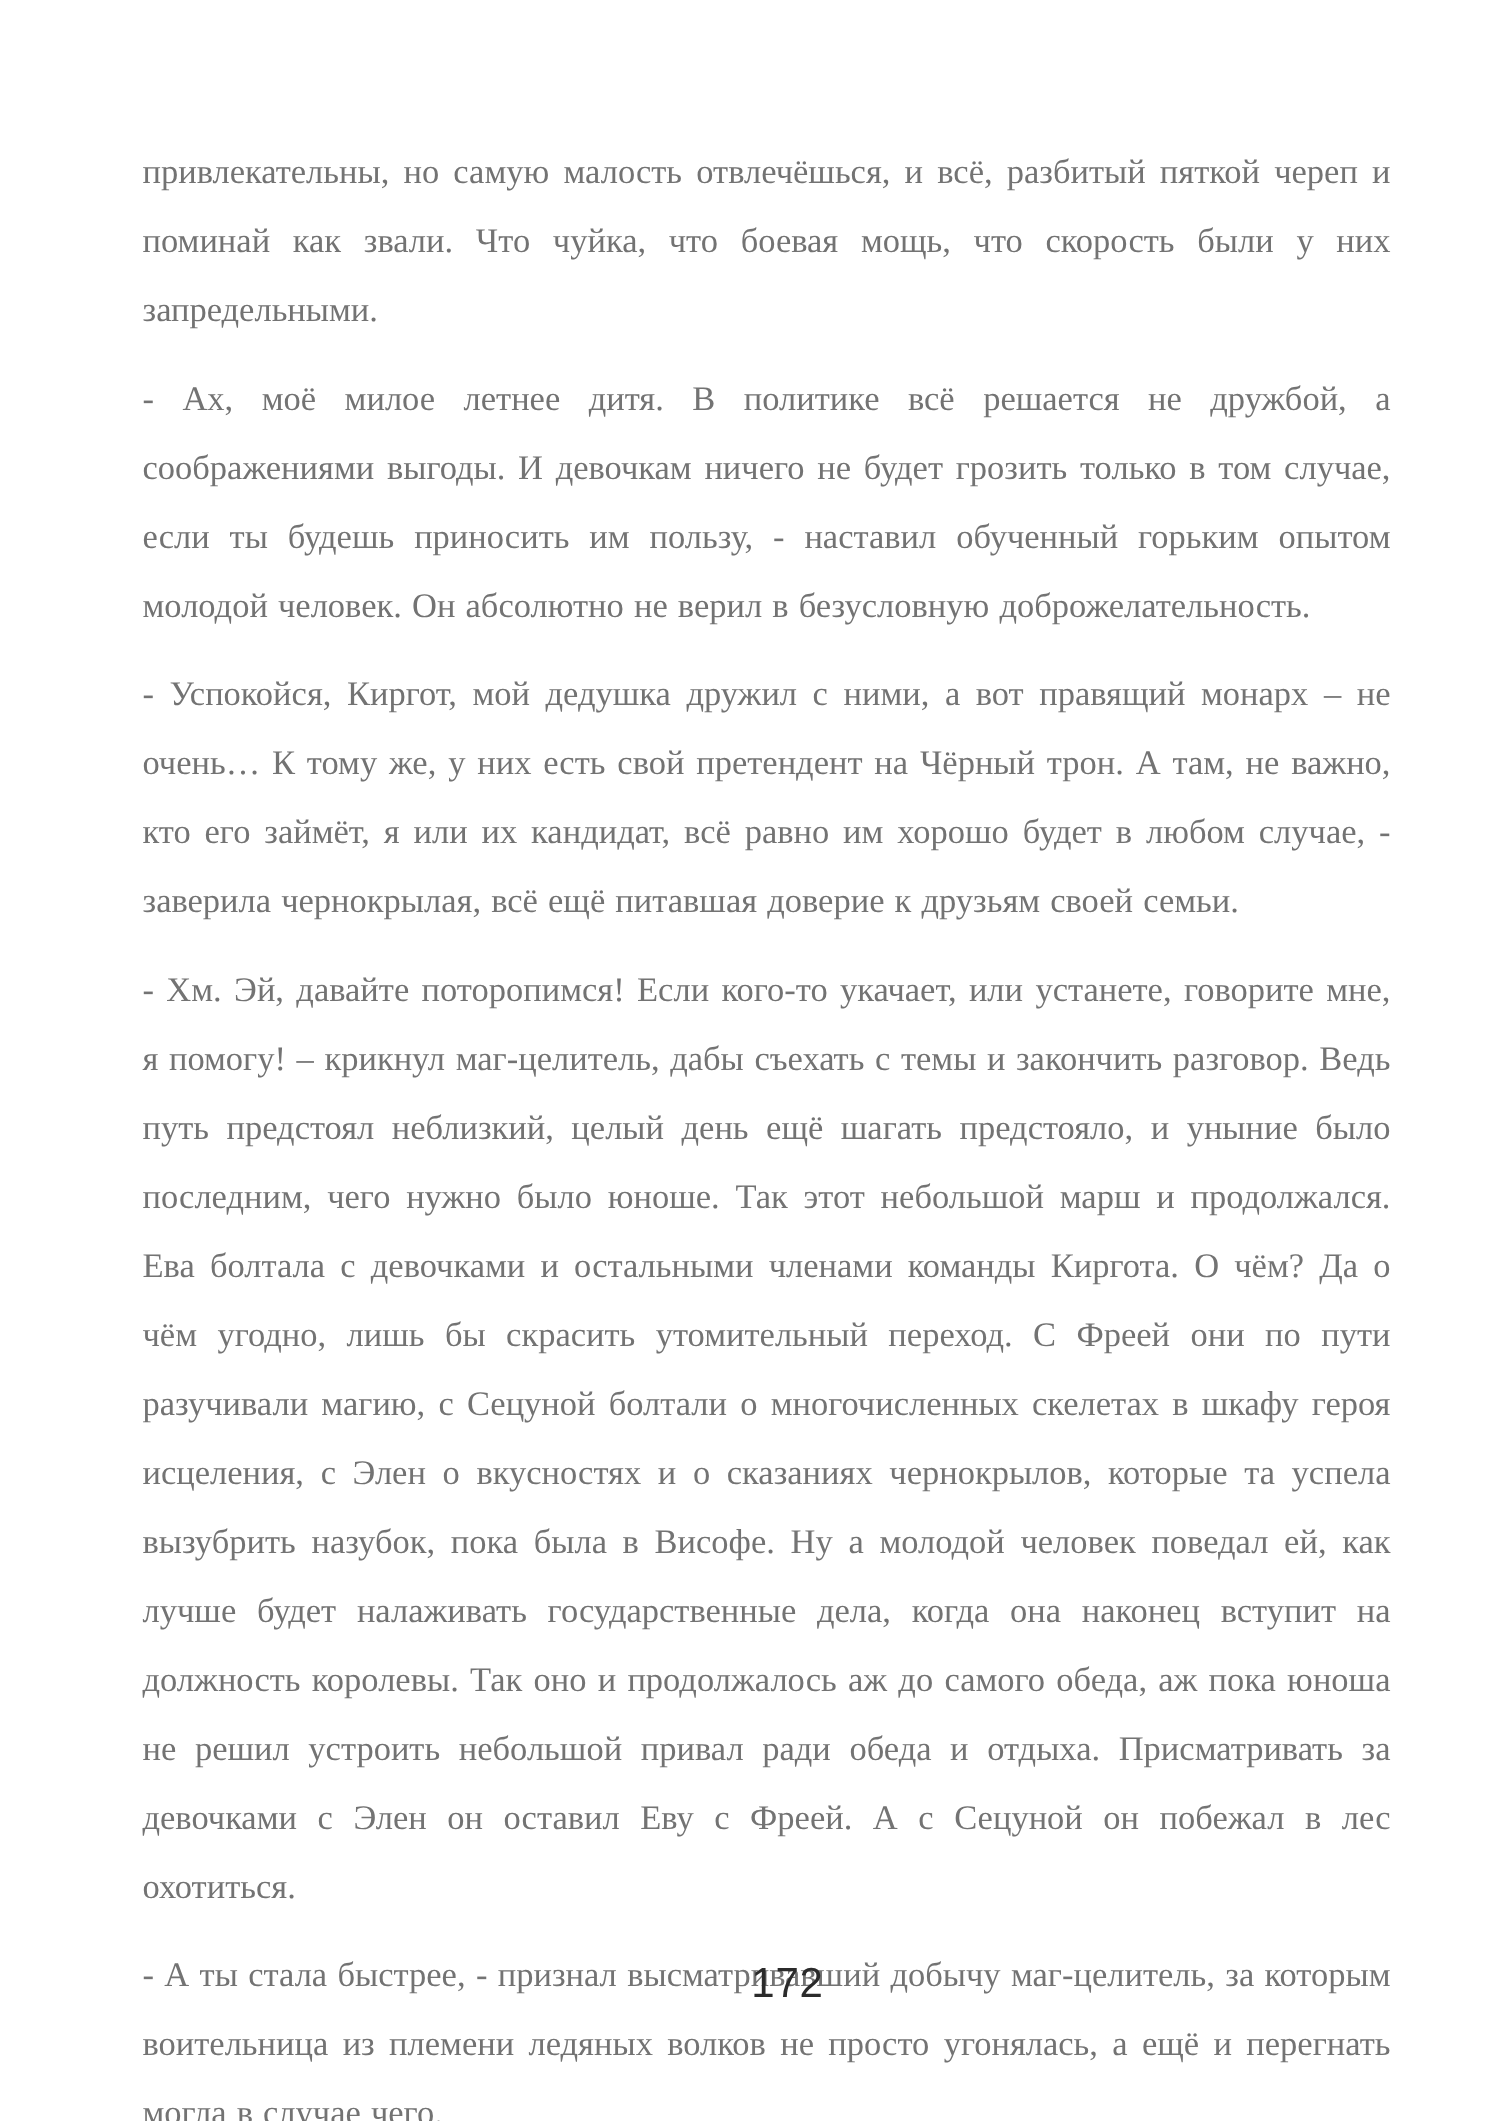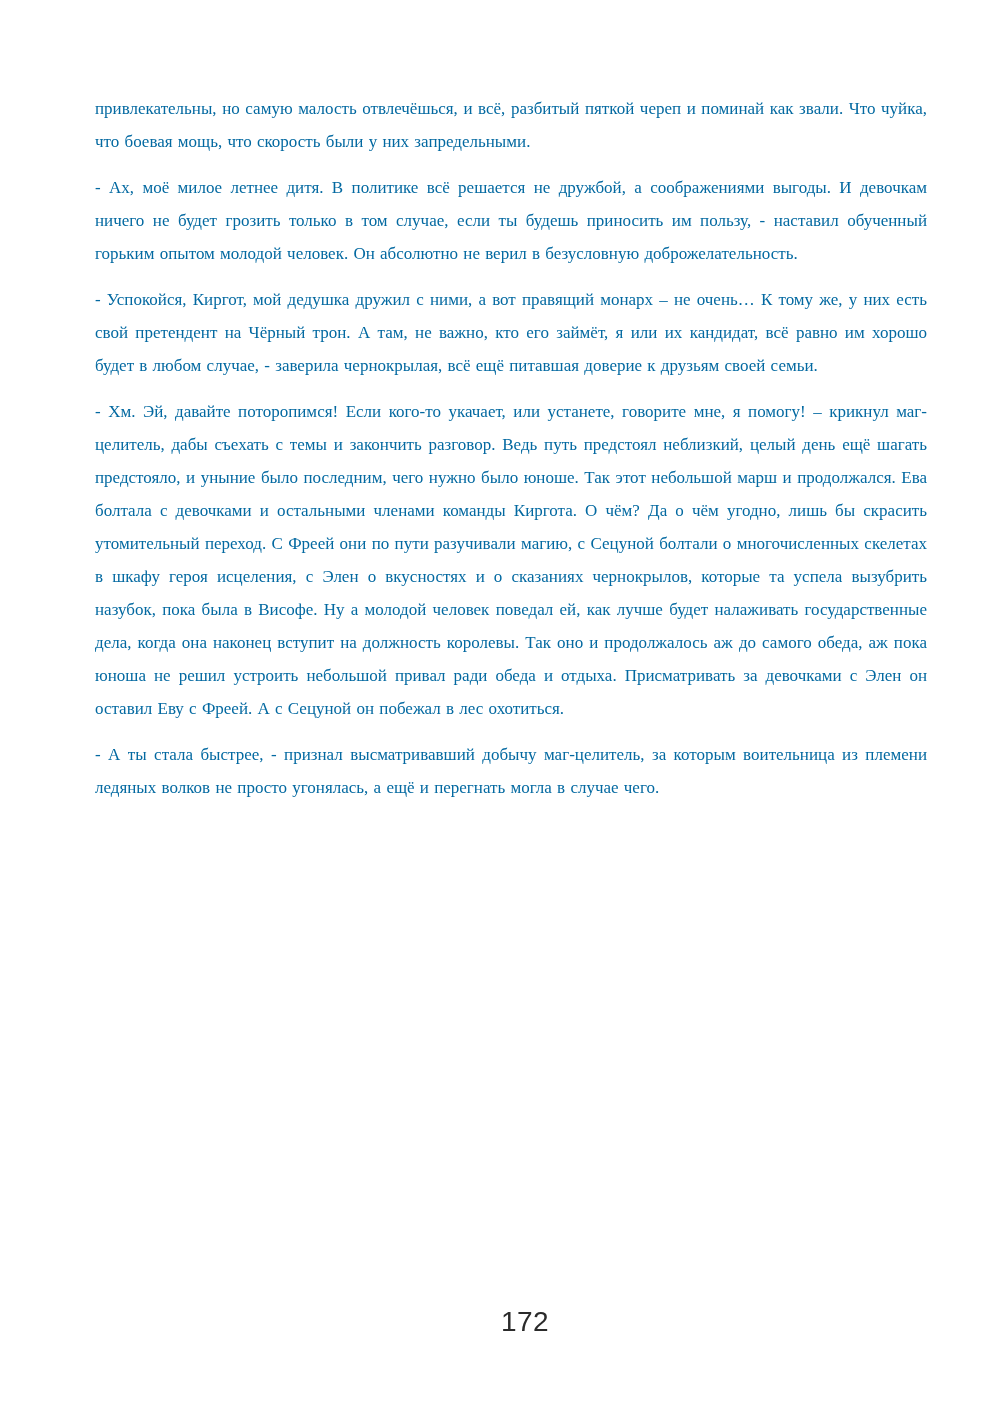--- a/index.html
+++ b/index.html
@@ -17,23 +17,23 @@
   }
   .text-block {
     position: absolute;
     left: 95px;
     top: 92px;
     width: 832px;
   }
   .text-block p {
     margin: 0 0 13px 0;
     font-family: "Liberation Serif", "DejaVu Serif", serif;
-    font-size: 17px;
-    line-height: 33px;
-    color: #0369a1;
+    font-size: 23px;
+    line-height: 46px;
+    color: #737373;
     text-align: justify;
     text-justify: inter-word;
     word-spacing: 1px;
   }
   .page-footer {
     position: absolute;
     left: 95px;
     width: 860px;
     top: 1306px;
     text-align: center;

